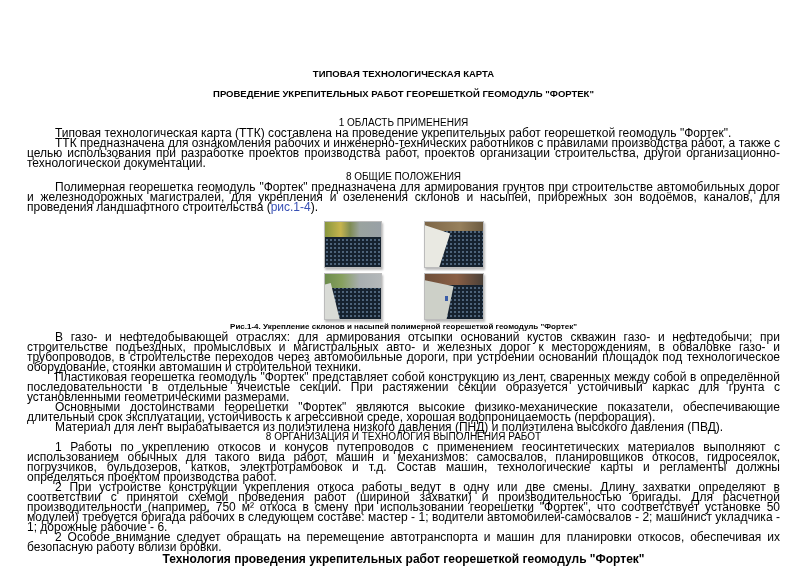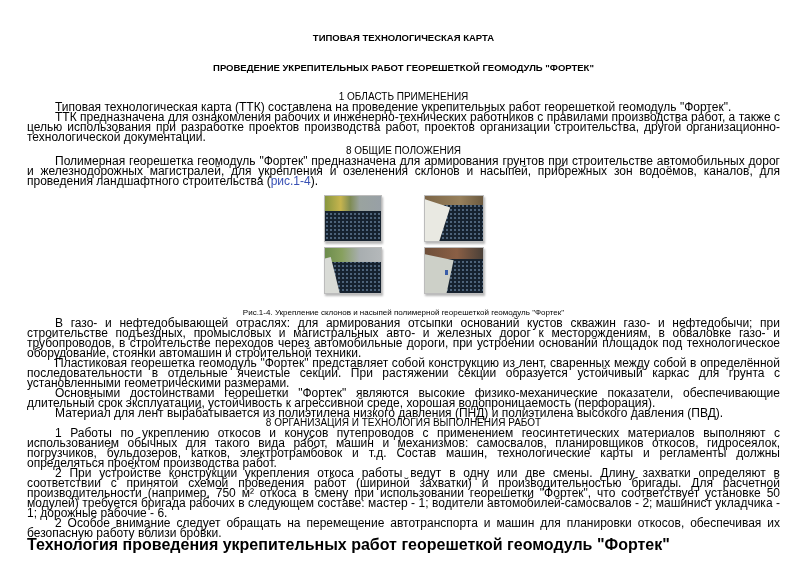--- a/index.html
+++ b/index.html
@@ -2,22 +2,22 @@
 <html><head>
 <meta charset="utf-8">
 <style>
   html,body{margin:0;padding:0;}
   body{
     width:807px;height:571px;background:#ffffff;color:#000;
     font-family:"Liberation Sans","DejaVu Sans",sans-serif;
     overflow:hidden;
   }
   .page{padding:33px 27px 0 27px;box-sizing:border-box;width:807px;height:571px;}
-  .doc-type{text-align:center;font-weight:bold;font-size:9.5px;line-height:10px;}
-  .doc-title{text-align:center;font-weight:bold;font-size:9.5px;line-height:10px;margin-top:20px;}
+  .doc-type{text-align:center;font-weight:bold;font-size:9.5px;line-height:10px;margin-top:36px;}
+  .doc-title{text-align:center;font-weight:bold;font-size:9.5px;line-height:10px;margin-top:10px;}
   .sec-h{text-align:center;font-weight:normal;font-size:10px;line-height:10px;margin-top:19px;}
   .sec-h.tight{margin-top:4px;}
   .sec-h.flush{margin-top:0;}
   p.para{font-size:12px;line-height:10px;text-align:justify;text-indent:28px;margin:0;}
   .mt21{margin-top:21px;}
   .mt13{margin-top:13px;}
   .mt17{margin-top:17px;}
   .mt2{margin-top:2px;}
   a.fig-link{color:#3850b4;text-decoration:none;cursor:pointer;}
   
@@ -38,23 +38,23 @@
   }
   .photo .band{position:absolute;top:0;left:0;right:0;}
   .ph1 .band{height:15px;background:linear-gradient(90deg,#88973f 0%,#c6b44e 28%,#7f8c54 45%,#9aa39f 62%,#98a0a6 100%);}
   .ph2 .band{height:9px;background:linear-gradient(90deg,#7d6647,#97805c 60%,#6b5a40);}
   .ph2 .wedge{position:absolute;top:5px;left:-16px;width:34px;height:52px;background:#e9e9e2;transform:rotate(18deg);}
   .ph3 .band{height:14px;background:linear-gradient(90deg,#6c8c4c 0%,#87a05e 30%,#a8aeb0 62%,#b4b8ba 100%);}
   .ph3 .wedge{position:absolute;top:12px;left:-18px;width:30px;height:48px;background:#d9dbd6;transform:rotate(-14deg);}
   .ph4 .band{height:11px;background:linear-gradient(90deg,#6e4f3a,#8a5f45 55%,#4a4038);}
   .ph4 .wedge{position:absolute;top:8px;left:-12px;width:36px;height:48px;background:#cdd0c8;transform:rotate(12deg);}
   .ph4 .worker{position:absolute;top:22px;left:20px;width:3px;height:5px;background:#3a5da8;}
-  .caption{font-size:8px;line-height:10px;text-align:center;margin-top:14px;}
+  .caption{font-size:8px;line-height:10px;text-align:center;margin-top:2px;font-weight:bold;}
   .bottom-heading{
-    text-align:left;font-weight:bold;font-size:16px;line-height:12px;margin-top:1px;
+    text-align:center;font-weight:bold;font-size:12px;line-height:12px;margin-top:1px;
   }
 </style>
 </head>
 <body>
 
 <div class="page">
 
   <div class="doc-type">ТИПОВАЯ ТЕХНОЛОГИЧЕСКАЯ КАРТА</div>
   <div class="doc-title">ПРОВЕДЕНИЕ УКРЕПИТЕЛЬНЫХ РАБОТ ГЕОРЕШЕТКОЙ ГЕОМОДУЛЬ "ФОРТЕК"</div>
 

